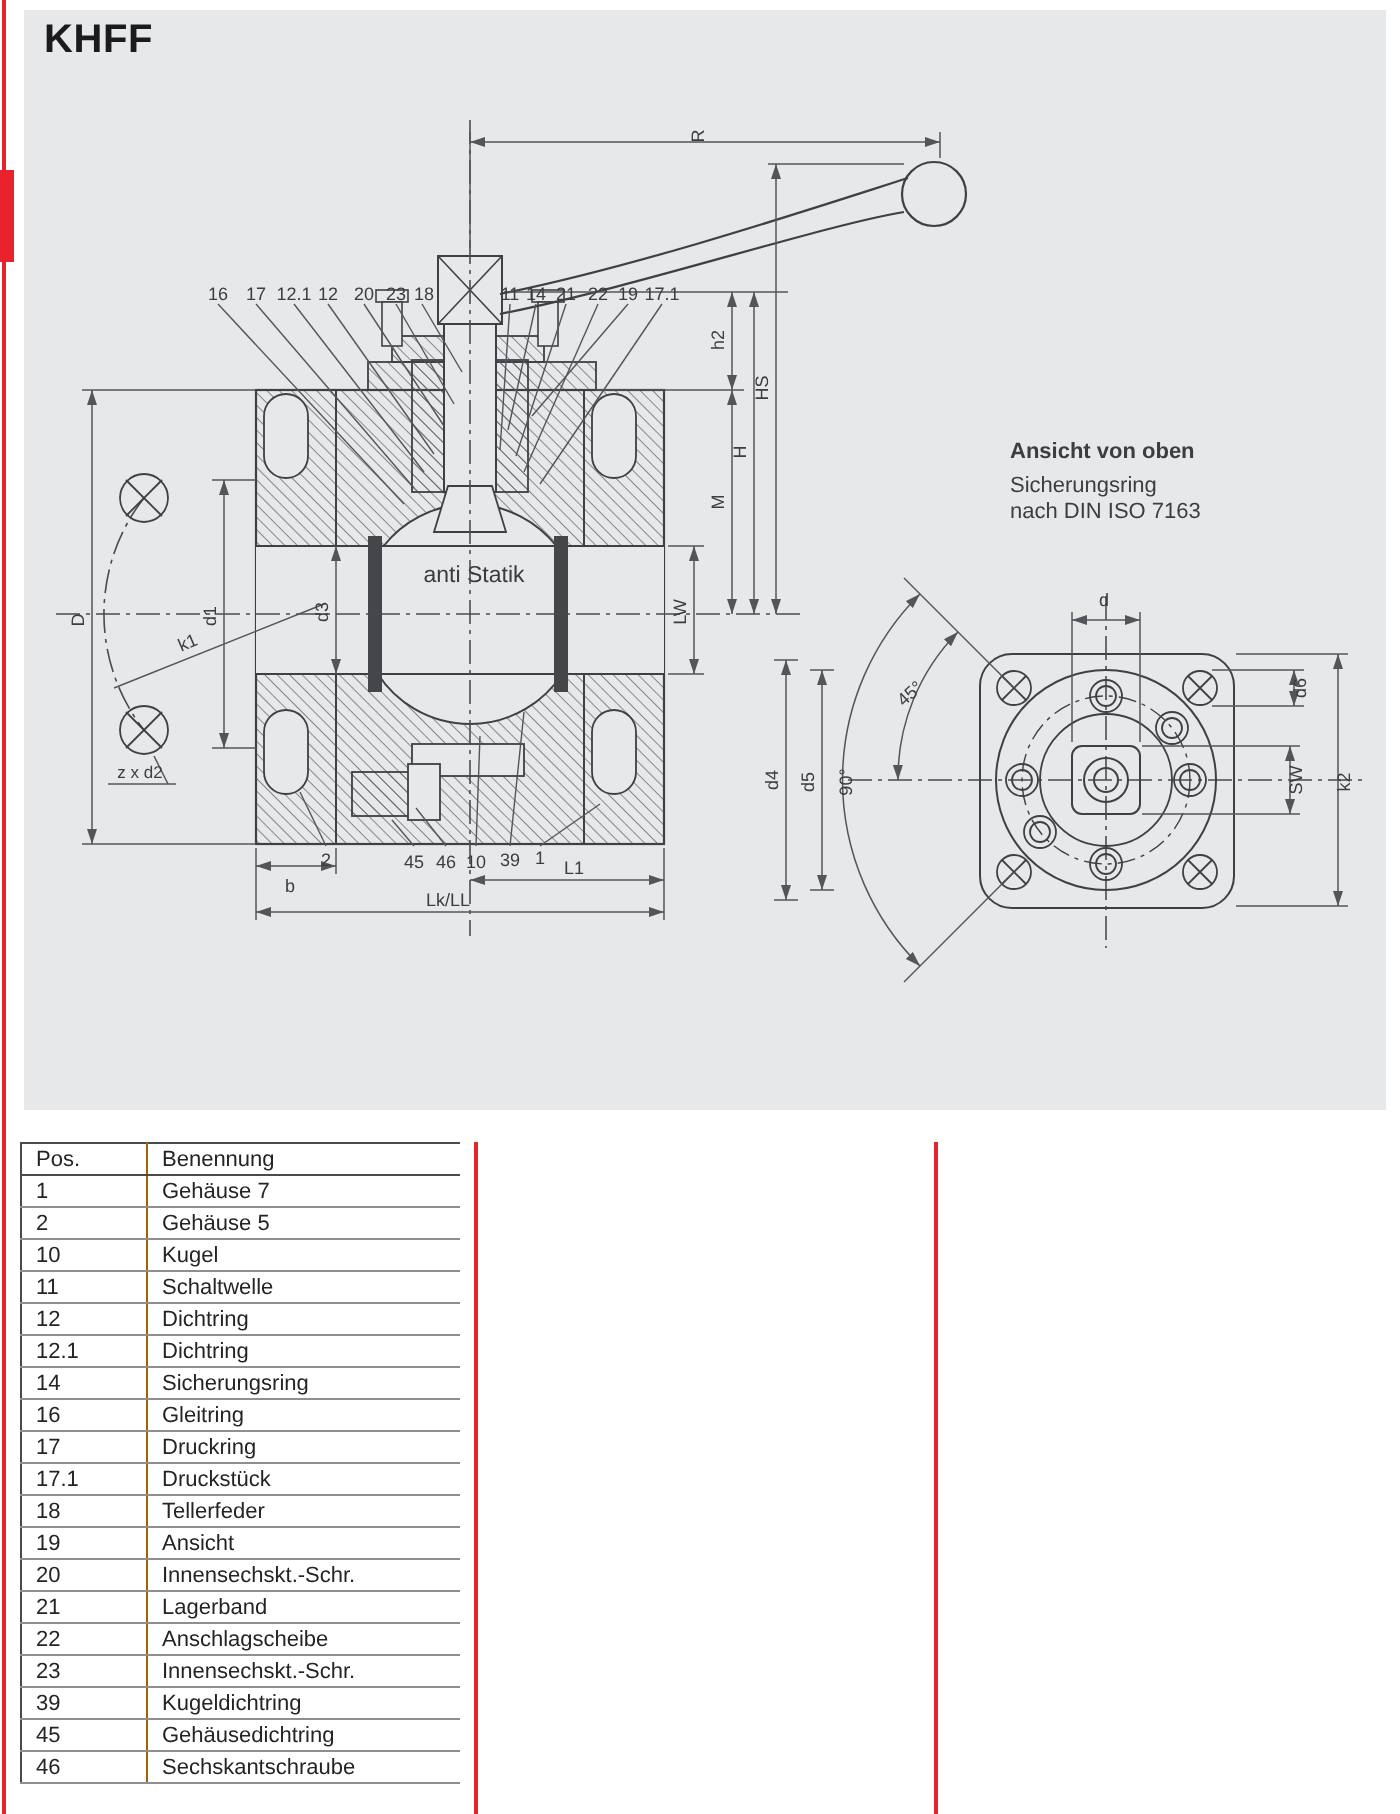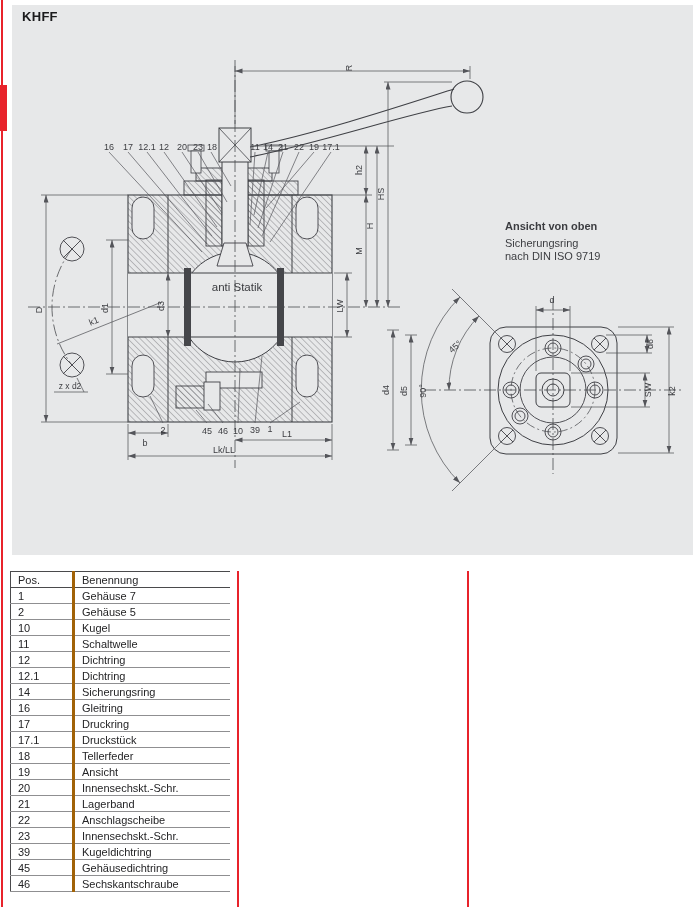--- a/index.html
+++ b/index.html
@@ -1,35 +1,35 @@
 <!DOCTYPE html>
 <html><head>
 <meta charset="utf-8">
 <style>
   html,body { margin:0; padding:0; }
   body {
     width:700px; height:907px; position:relative; background:#ffffff;
     font-family:"Liberation Sans", sans-serif; overflow:hidden;
   }
   .panel { position:absolute; left:12px; top:5px; width:681px; height:550px; background:#e7e8e9; }
-  .page-title { position:absolute; left:22px; top:9px; font-size:13px; font-weight:bold; color:#1b1b1d; letter-spacing:.3px; }
+  .page-title { position:absolute; left:22px; top:9px; font-size:20px; font-weight:bold; color:#1b1b1d; letter-spacing:.3px; }
   .red-line-left  { position:absolute; left:1px; top:0; width:2px; height:907px; background:#e8232b; }
   .red-block      { position:absolute; left:0; top:85px; width:7px; height:46px; background:#e8232b; }
   .red-line-mid   { position:absolute; left:237px; top:571px; width:2px; height:336px; background:#e8232b; }
   .red-line-right { position:absolute; left:467px; top:571px; width:2px; height:336px; background:#e8232b; }
   .drawing-svg { position:absolute; left:12px; top:5px; }
   .view-note { position:absolute; left:505px; top:220px; font-size:11px; color:#3c3d41; line-height:13px; }
   .view-note .l1 { margin-bottom:4px;font-weight:bold; }
   table.parts { position:absolute; left:10px; top:571px; border-collapse:collapse; table-layout:fixed;
                 font-size:11px; color:#242426; border-top:1px solid #4a4a4c; border-left:1px solid #4a4a4c; }
   table.parts col.c-pos { width:63px; } table.parts col.c-name { width:156px; }
   table.parts td, table.parts th { height:15px; padding:0 0 0 7px; text-align:left; font-weight:normal;
                 border-bottom:1px solid #8f8f91; white-space:nowrap; overflow:hidden; }
   table.parts th { border-bottom:1px solid #4a4a4c; }
-  table.parts .pos { border-right:3px solid #a16207; }
+  table.parts .pos { border-right:1px solid #a16207; }
   svg text { font-family:"Liberation Sans", sans-serif; fill:#3c3d41; }
   .dim-t { font-size:9px; } .co-t { font-size:9px; } .small-t { font-size:8.5px; }
   .anti-t { font-size:11.5px; fill:#3a3b3f; }
 </style>
 </head>
 <body>
 
 <div class="panel"></div>
 <div class="red-line-left"></div>
 <div class="red-block"></div>
@@ -300,21 +300,21 @@
     <text class="dim-t" x="389" y="390" transform="rotate(-90 389 390)">d4</text>
     <text class="dim-t" x="407" y="391" transform="rotate(-90 407 391)">d5</text>
     <text class="dim-t" x="457" y="349" transform="rotate(-42 457 349)">45°</text>
     <text class="dim-t" x="426" y="391" transform="rotate(-90 426 391)">90°</text>
   </g>
 </svg>
 
 <div class="view-note">
   <div class="l1">Ansicht von oben</div>
   <div>Sicherungsring</div>
-  <div>nach DIN ISO 9719</div>
+  <div>nach DIN ISO 7163</div>
 </div>
 
 <table class="parts">
   <colgroup>
       <col class="c-pos">
       <col class="c-name">
     </colgroup>
   <tbody>
       <tr>
     <th class="pos">Pos.</th>

